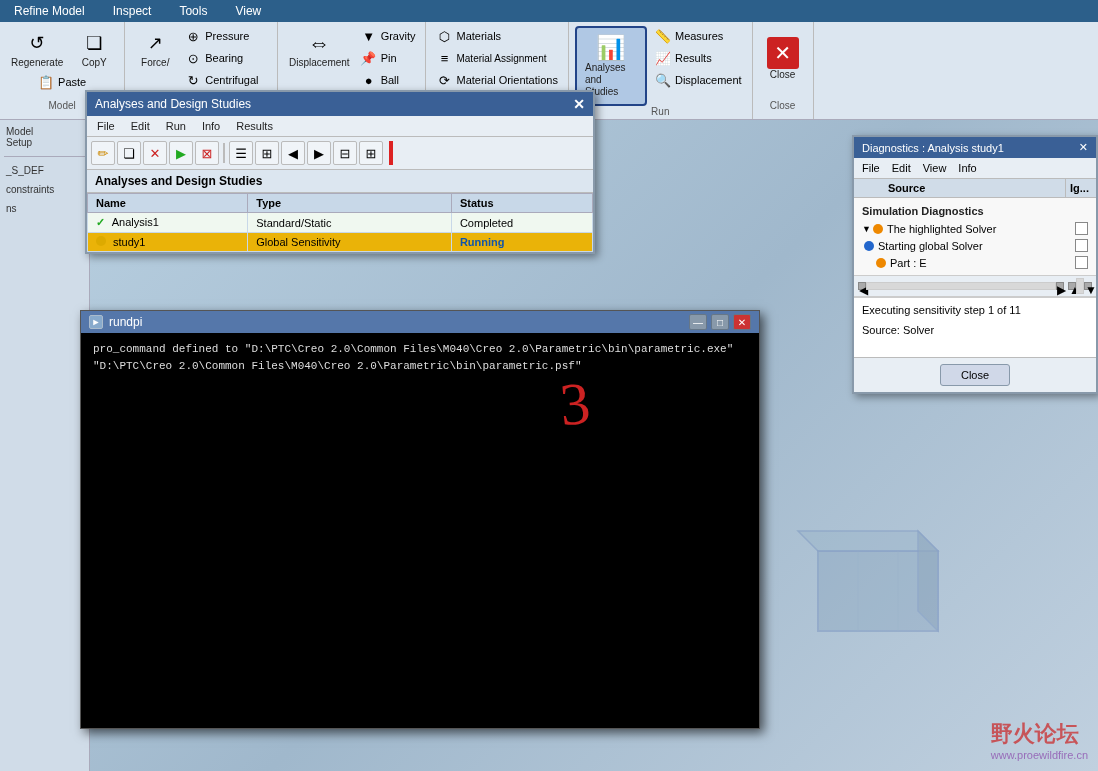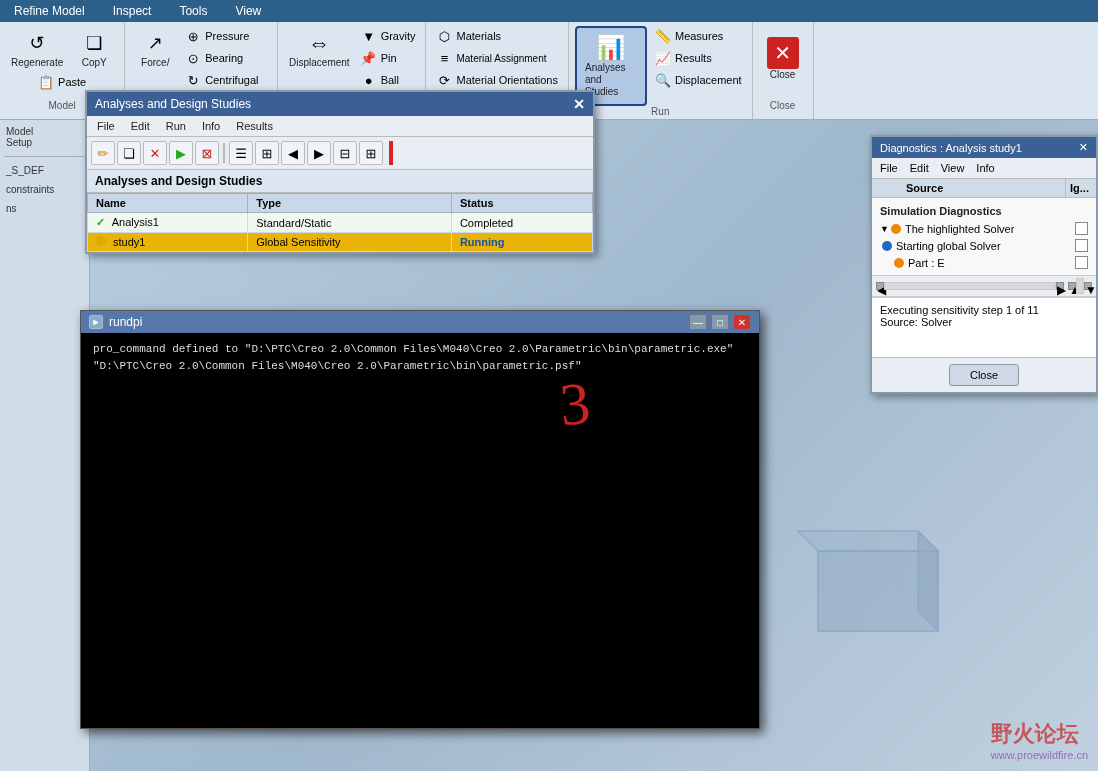--- a/index.html
+++ b/index.html
@@ -318,21 +318,21 @@
       transform: rotate(-5deg);
       pointer-events: none;
       text-shadow: 1px 1px 2px rgba(0,0,0,0.3);
     }
 
     
     .diagnostics-dialog {
       position: absolute;
       top: 135px;
       right: 0;
-      width: 228px;
+      width: 246px;
       background: #f0f4f8;
       border: 2px solid #8899aa;
       box-shadow: 3px 3px 8px rgba(0,0,0,0.4);
       z-index: 20;
     }
     .diag-titlebar {
       background: #3a6096;
       color: white;
       padding: 4px 8px;
       font-size: 11px;
@@ -739,21 +739,21 @@
     <div style="flex:1;height:8px;background:#d8d8d8;border:1px solid #ccc;"></div>
     <div style="width:8px;height:8px;background:#aaa;border:1px solid #888;cursor:pointer;">▶</div>
     <div style="width:8px;height:8px;background:#aaa;border:1px solid #888;cursor:pointer;margin-left:4px;">▲</div>
     <div style="width:8px;height:16px;background:#d8d8d8;border:1px solid #ccc;"></div>
     <div style="width:8px;height:8px;background:#aaa;border:1px solid #888;cursor:pointer;">▼</div>
   </div>
 
   <div class="diag-info-area">
     <div>Executing sensitivity step 1 of 11</div>
     <div></div>
-    <div style="">Source: Solver</div>
+    <div style="margin-top:8px;">Source: Solver</div>
   </div>
 
   <div class="diag-close-area">
     <button class="diag-close-btn">Close</button>
   </div>
 </div>
 
 <div class="watermark">
   <div class="watermark-logo">野火论坛</div>
   <div class="watermark-site">www.proewildfire.cn</div>

